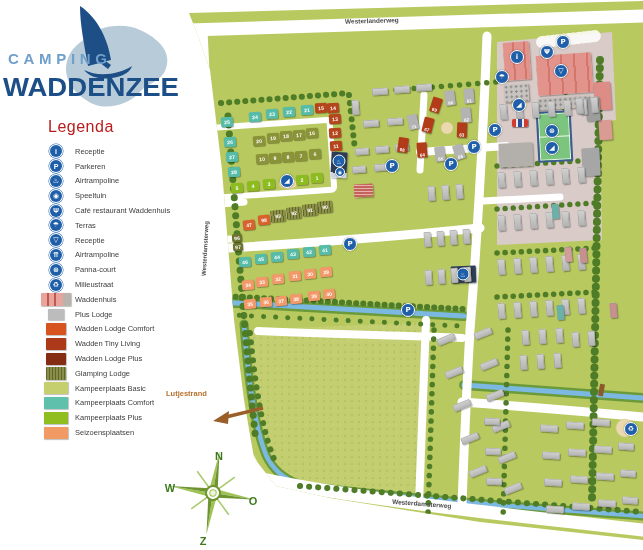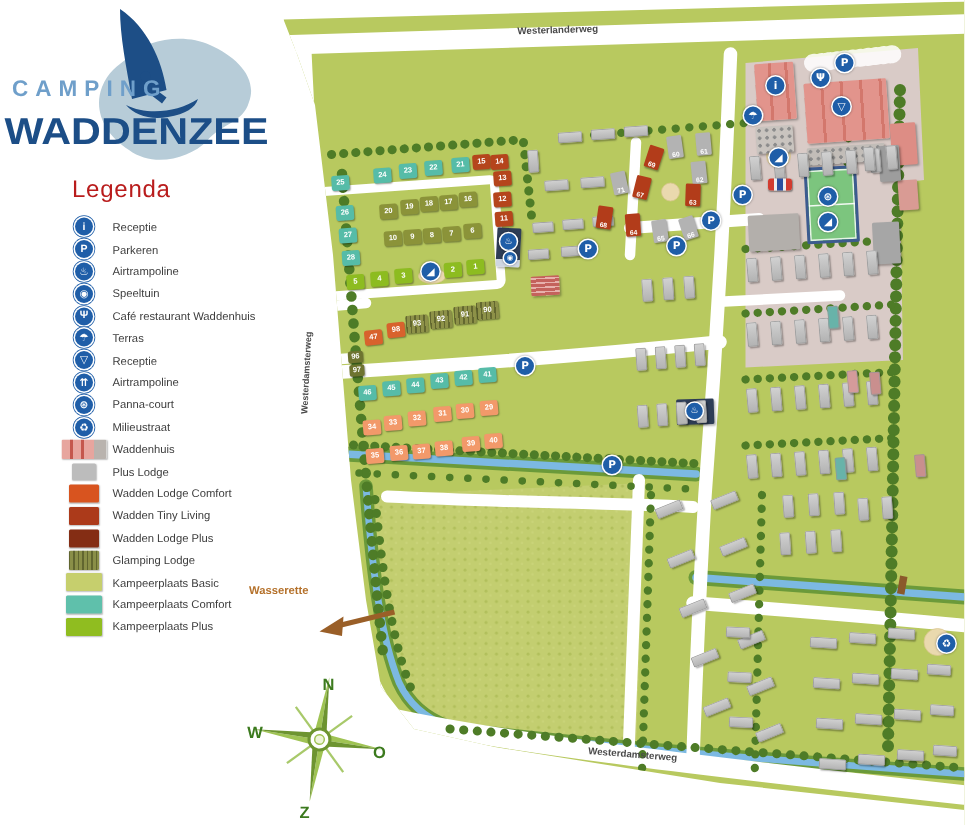--- a/index.html
+++ b/index.html
@@ -326,21 +326,21 @@
       <div class="micon" style="left: 287px; top: 181px; width: 12px; height: 12px; font-size: 7px; transform: translate(-50%, -50%);">◢</div>
       <div class="micon" style="left: 519px; top: 105px; width: 12px; height: 12px; font-size: 7px; transform: translate(-50%, -50%);">◢</div>
       <div class="micon" style="left: 552px; top: 148px; width: 12px; height: 12px; font-size: 7px; transform: translate(-50%, -50%);">◢</div>
       <div class="micon" style="left: 552px; top: 131px; width: 12px; height: 12px; font-size: 7px; transform: translate(-50%, -50%);">⊛</div>
       <div class="micon" style="left: 631px; top: 429px; width: 12px; height: 12px; font-size: 7px; transform: translate(-50%, -50%);">♻</div>
     </div>
 
   <div class="maplabel" id="label-road-top" style="left:345px;top:17px;transform:rotate(-1.7deg);">Westerlanderweg</div>
   <div class="maplabel" id="label-road-left" style="left:203px;top:192px;height:84px;">Westerdamsterweg</div>
   <div class="maplabel" id="label-road-bottom" style="left:392px;top:500px;transform:rotate(4.5deg);">Westerdamsterweg</div>
-  <div class="maplabel" id="label-beach" style="left:166px;top:389px;">Wasserette</div>
+  <div class="maplabel" id="label-beach" style="left:166px;top:389px;">Lutjestrand</div>
 
   <svg id="deco" width="643" height="550" viewBox="0 0 643 550">
     <g>
       <path d="M263,408 L226,417" stroke="#9a5f28" stroke-width="3.5" fill="none"></path>
       <polygon points="213,421 229,411 228,424" fill="#9a5f28"></polygon>
     </g>
     <g>
       <g transform="translate(213,493) rotate(9)">
         <g stroke="#a8c96a" stroke-width="1.5">
           <line x1="-19" y1="-19" x2="19" y2="19"></line>
@@ -490,16 +490,22 @@
             <span class="lswatch" style="width: 24px; height: 12px; background-color: rgb(95, 192, 171);"></span>
           </span>
           <span class="llabel">Kampeerplaats Comfort</span>
         </div>
         <div class="lrow">
           <span class="libox">
             <span class="lswatch" style="width: 24px; height: 12px; background-color: rgb(144, 189, 32);"></span>
           </span>
           <span class="llabel">Kampeerplaats Plus</span>
         </div>
+        <div class="lrow">
+          <span class="libox">
+            <span class="lswatch" style="width: 24px; height: 12px; background-color: rgb(242, 154, 99);"></span>
+          </span>
+          <span class="llabel">Seizoensplaatsen</span>
+        </div>
       </div>
   </div>
 
 </div>
 
 </body></html>

